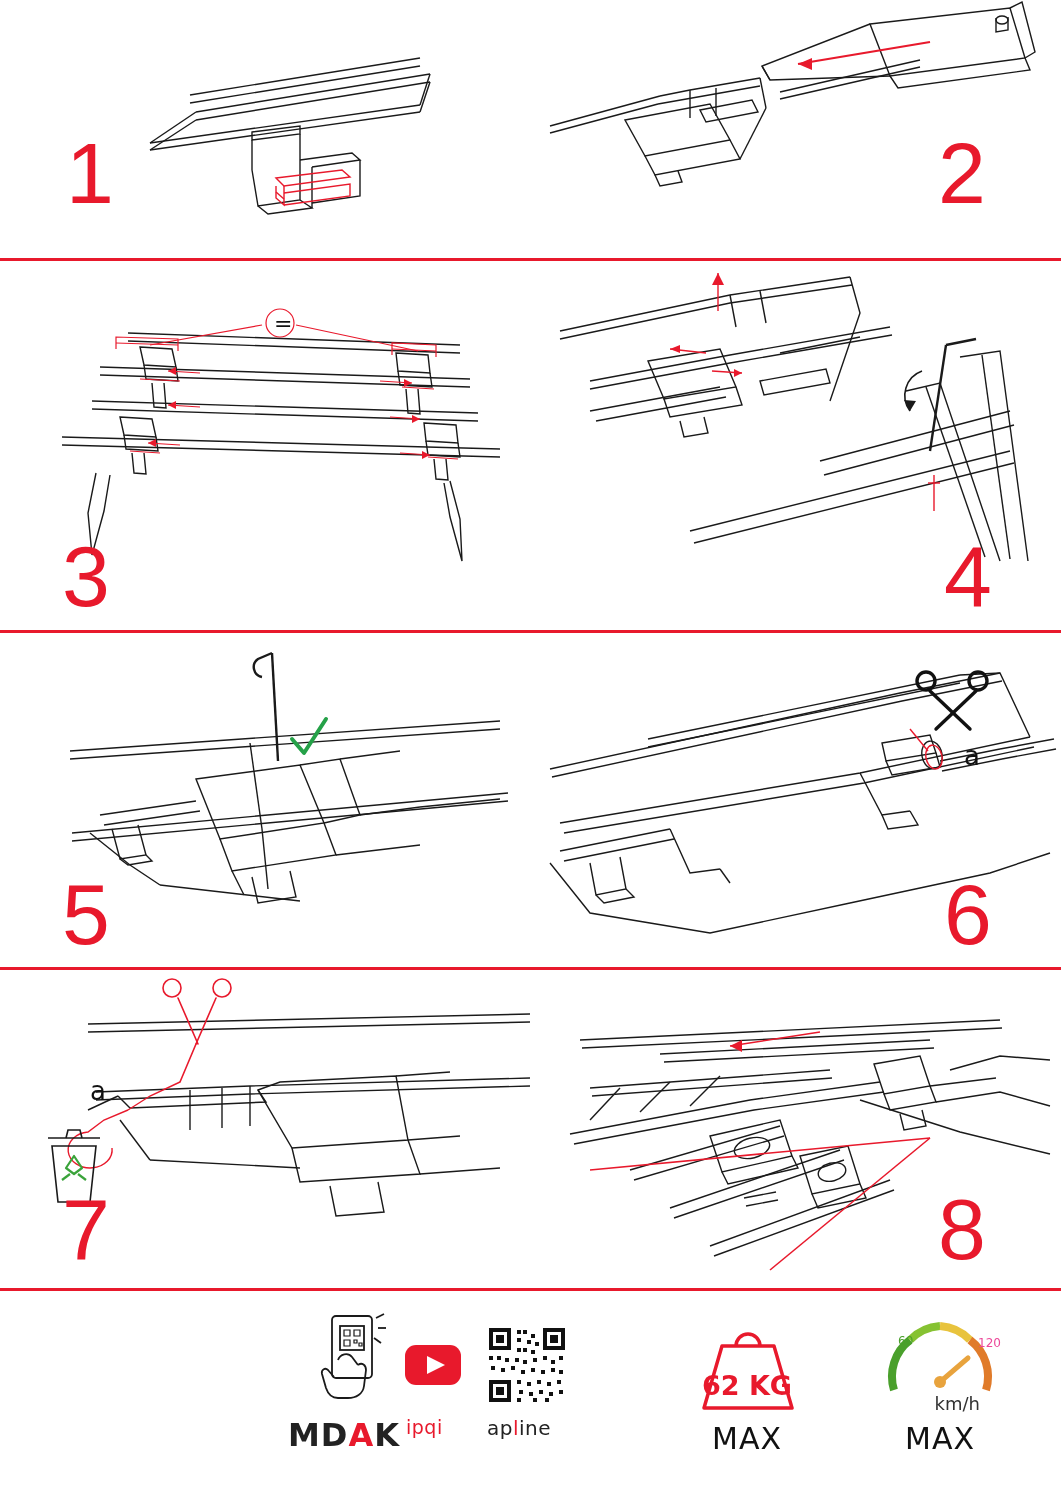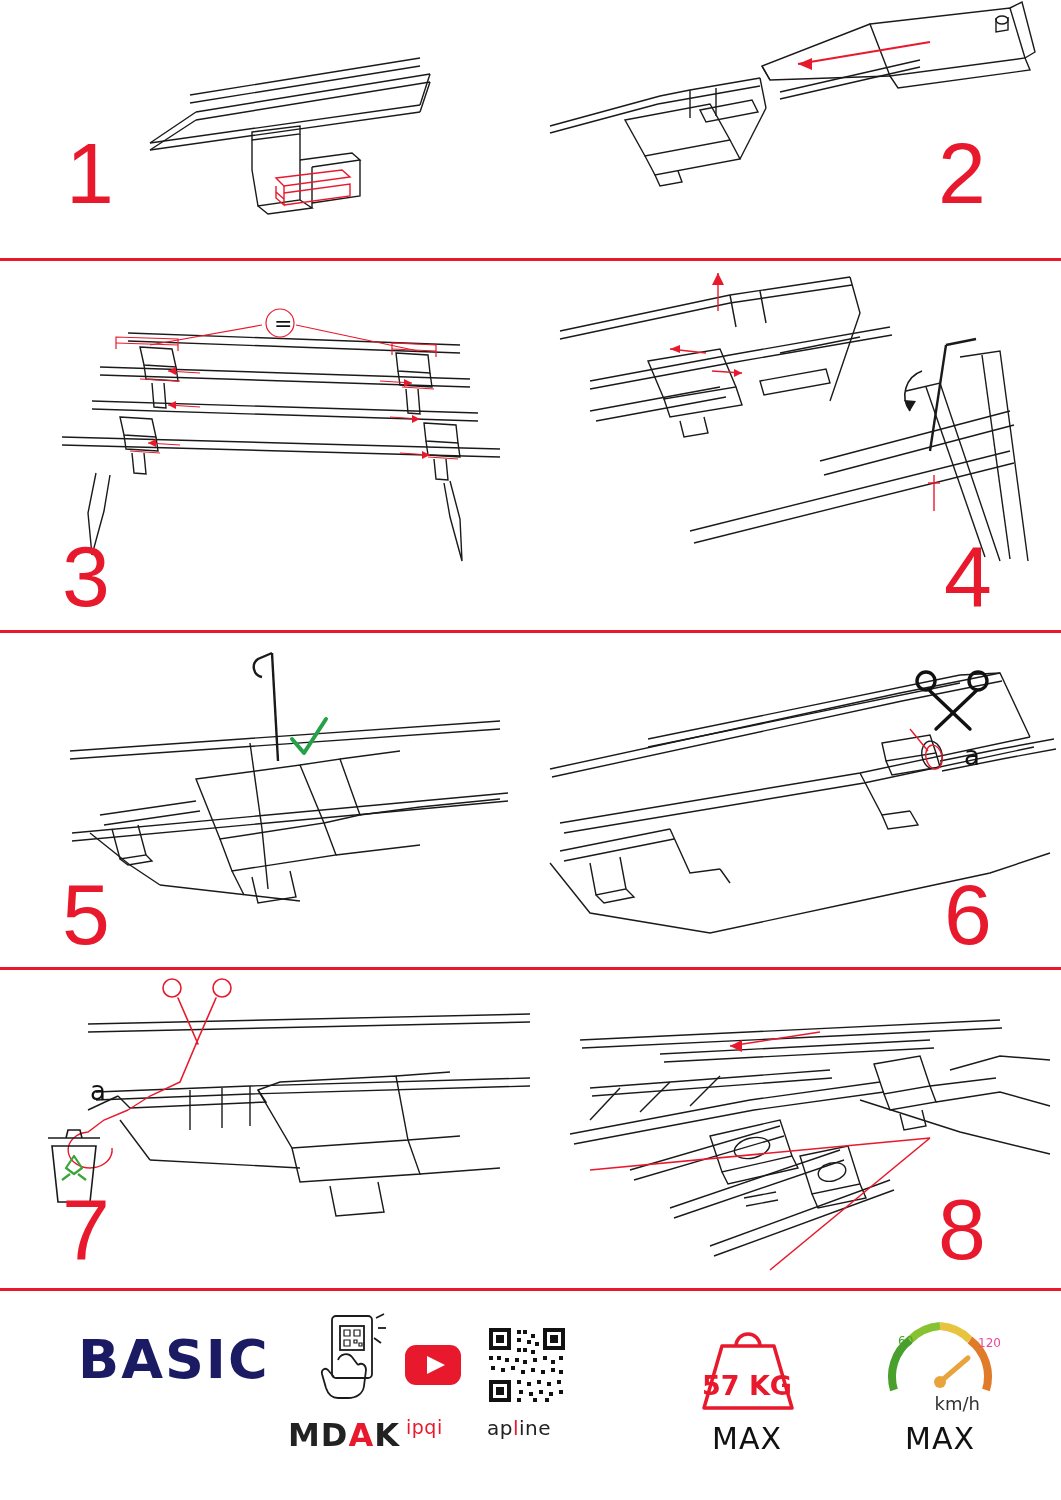--- a/index.html
+++ b/index.html
@@ -519,21 +519,20 @@
         <path d="M400 168 L240 300"></path>
         <path d="M290 62 L200 76"></path>
       </g>
       <path d="M200 76 L212 70 L212 82 Z" fill="#e8192c"></path>
     </svg>
     <div class="step-number" style="left:408px;top:216px;">8</div>
   </div>
 
   <div class="footer">
 
-    <div class="brand-basic">BASIC</div>
 
     <svg style="position:absolute;left:318px;top:22px;" width="70" height="96" viewBox="0 0 70 96">
       <g fill="none" stroke="#1a1a1a" stroke-width="1.8">
         <rect x="14" y="4" width="40" height="62" rx="4"></rect>
         <rect x="22" y="14" width="24" height="24"></rect>
         <path d="M26 18 h6 v6 h-6 z" stroke-width="1.2"></path>
         <path d="M36 18 h6 v6 h-6 z" stroke-width="1.2"></path>
         <path d="M26 28 h6 v6 h-6 z" stroke-width="1.2"></path>
         <path d="M36 28 h3 v3 h-3 z" stroke-width="1.2"></path>
         <path d="M41 31 h3 v3 h-3 z" stroke-width="1.2"></path>
@@ -610,21 +609,21 @@
     <div class="apline-label">
       <span class="dark">ap</span><span>l</span><span class="dark">ine</span>
     </div>
 
     <svg style="position:absolute;left:688px;top:18px;" width="120" height="110" viewBox="0 0 120 110">
       <g fill="none" stroke="#e8192c" stroke-width="3.5" stroke-linejoin="round">
         <path d="M34 38 L86 38 L104 100 L16 100 Z"></path>
         <path d="M48 38 A 12 12 0 1 1 72 38"></path>
       </g>
     </svg>
-    <div class="weight-text">57 KG</div>
+    <div class="weight-text">62 KG</div>
     <div class="max-weight">MAX</div>
 
     <svg style="position:absolute;left:872px;top:14px;" width="136" height="112" viewBox="0 0 136 112">
       <g fill="none" stroke-width="8" stroke-linecap="butt">
         <path d="M22 86 A 46 46 0 0 1 38 36" stroke="#4aa02c"></path>
         <path d="M38 36 A 46 46 0 0 1 68 22" stroke="#86c232"></path>
         <path d="M68 22 A 46 46 0 0 1 98 36" stroke="#e8c33d"></path>
         <path d="M98 36 A 46 46 0 0 1 114 86" stroke="#e07b2a"></path>
       </g>
       <g stroke="#ffffff" stroke-width="2">

